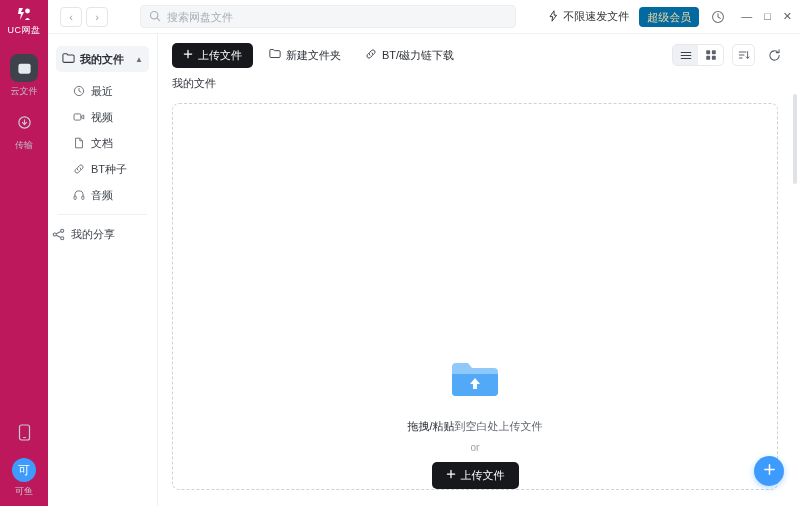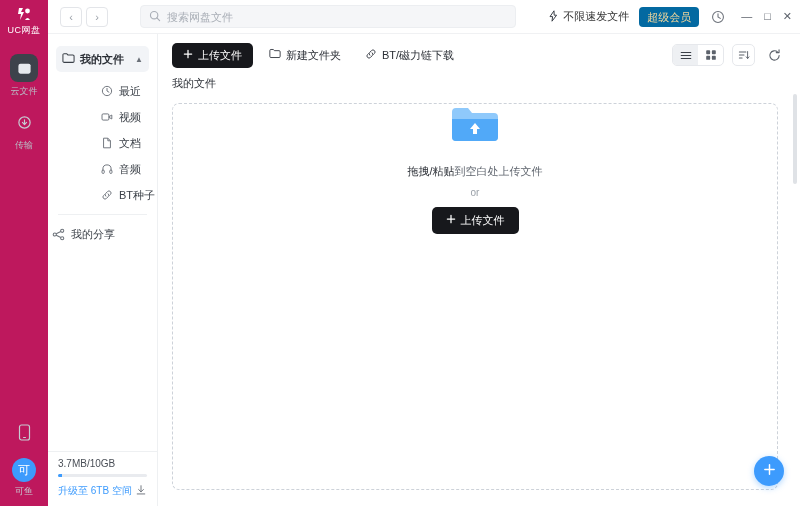--- a/index.html
+++ b/index.html
@@ -144,21 +144,21 @@
     margin: 4px 8px 2px 8px;
     height: 26px;
     border-radius: 5px;
     background: #f2f4f7;
     padding: 0 6px;
     gap: 5px;
     font-size: 11px; color: #2b2f36;
     font-weight: bold;
   }
   .side-head .caret { margin-left: auto; font-size: 8px; color: #6a7078; }
-  .side-list { margin-top: 4px; margin-left: 28px; }
+  .side-list { margin-top: 4px; }
   .side-item {
     height: 26px;
     display: flex; align-items: center;
     gap: 6px;
     padding-left: 24px;
     font-size: 11px;
     color: #3b4048;
   }
   .side-item .ic { width: 13px; display: flex; align-items: center; justify-content: center; color: #6b7179; }
   .side-sep { height: 1px; background: #eef0f2; margin: 6px 10px; }
@@ -227,21 +227,21 @@
     padding: 0 14px 6px 14px;
     font-size: 11px;
     color: #2b2f36;
   }
   .dropzone {
     margin: 6px 22px 16px 14px;
     flex: 1;
     border: 1px dashed #cdd2d9;
     border-radius: 7px;
     display: flex; flex-direction: column;
-    align-items: center; justify-content: flex-start;
+    align-items: center; justify-content: flex-end;
   }
   .folder-ico { margin-bottom: 14px; }
   .dz-text { font-size: 11px; color: #5f656e; }
   .dz-text .hi { color: #2b2f36; }
   .dz-or { font-size: 10px; color: #9aa0a8; margin: 8px 0 9px; }
   .dz-btn {
     background: #17181c;
     color: #fff;
     font-size: 11px;
     border-radius: 5px;
@@ -407,69 +407,54 @@
               <svg width="12" height="12" viewBox="0 0 14 14">
                   <path d="M3 1.4 h5 l3 3 v8.2 H3 z" fill="none" stroke="#6b7179" stroke-width="1.1" stroke-linejoin="round"></path>
                   <path d="M8 1.4 v3 h3" fill="none" stroke="#6b7179" stroke-width="1.1"></path>
                 </svg>
             </span>
             <span>文档</span>
           </div>
           <div class="side-item">
             <span class="ic">
               <svg width="12" height="12" viewBox="0 0 14 14">
+                  <path d="M5.6 8.4 a2.4 2.4 0 0 1 0-3.4 l2-2 a2.4 2.4 0 0 1 3.4 3.4 L10 7.4" fill="none" stroke="#6b7179" stroke-width="1.1" stroke-linecap="round"></path>
+                  <path d="M8.4 5.6 a2.4 2.4 0 0 1 0 3.4 l-2 2 a2.4 2.4 0 0 1 -3.4-3.4 L4 6.6" fill="none" stroke="#6b7179" stroke-width="1.1" stroke-linecap="round"></path>
+                </svg>
+            </span>
+            <span>BT种子</span>
+          </div>
+          <div class="side-item">
+            <span class="ic">
+              <svg width="12" height="12" viewBox="0 0 14 14">
                   <path d="M2.2 9 V7 a4.8 4.8 0 0 1 9.6 0 v2" fill="none" stroke="#6b7179" stroke-width="1.1"></path>
                   <rect x="1.2" y="8.2" width="2.6" height="4" rx="1.2" fill="none" stroke="#6b7179" stroke-width="1.1"></rect>
                   <rect x="10.2" y="8.2" width="2.6" height="4" rx="1.2" fill="none" stroke="#6b7179" stroke-width="1.1"></rect>
                 </svg>
             </span>
             <span>音频</span>
-          </div>
-          <div class="side-item">
-            <span class="ic">
-              <svg width="12" height="12" viewBox="0 0 14 14">
-                  <path d="M5.6 8.4 a2.4 2.4 0 0 1 0-3.4 l2-2 a2.4 2.4 0 0 1 3.4 3.4 L10 7.4" fill="none" stroke="#6b7179" stroke-width="1.1" stroke-linecap="round"></path>
-                  <path d="M8.4 5.6 a2.4 2.4 0 0 1 0 3.4 l-2 2 a2.4 2.4 0 0 1 -3.4-3.4 L4 6.6" fill="none" stroke="#6b7179" stroke-width="1.1" stroke-linecap="round"></path>
-                </svg>
-            </span>
-            <span>BT种子</span>
           </div>
         </div>
 
         <div class="side-sep"></div>
 
         <div class="side-item lvl1">
           <span class="ic">
             <svg width="13" height="13" viewBox="0 0 14 14">
                 <circle cx="11" cy="3" r="1.7" fill="none" stroke="#6b7179" stroke-width="1.1"></circle>
                 <circle cx="11" cy="11" r="1.7" fill="none" stroke="#6b7179" stroke-width="1.1"></circle>
                 <circle cx="3" cy="7" r="1.7" fill="none" stroke="#6b7179" stroke-width="1.1"></circle>
                 <path d="M4.5 6.2 L9.5 3.8 M4.5 7.8 L9.5 10.2" stroke="#6b7179" stroke-width="1.1"></path>
               </svg>
           </span>
           <span>我的分享</span>
         </div>
 
         <div class="side-spacer"></div>
 
-        <div class="quota">
-          <div class="quota-text">3.7MB/10GB</div>
-          <div class="quota-bar">
-            <div class="quota-fill"></div>
-          </div>
-          <div class="quota-foot">
-            <span>升级至 6TB 空间</span>
-            <span class="dl">
-              <svg width="12" height="12" viewBox="0 0 14 14">
-                  <path d="M7 2 v7 M4.2 6.4 L7 9.2 L9.8 6.4" fill="none" stroke="#6b7179" stroke-width="1.1" stroke-linecap="round" stroke-linejoin="round"></path>
-                  <path d="M2.6 11.6 h8.8" stroke="#6b7179" stroke-width="1.1" stroke-linecap="round"></path>
-                </svg>
-            </span>
-          </div>
-        </div>
       </div>
 
       <div class="content">
 
         <div class="toolbar">
           <div class="btn-primary">
             <span>
               <svg width="10" height="10" viewBox="0 0 12 12">
                   <path d="M6 1.6 v8.8 M1.6 6 h8.8" stroke="#ffffff" stroke-width="1.5" stroke-linecap="round"></path>
                 </svg>

